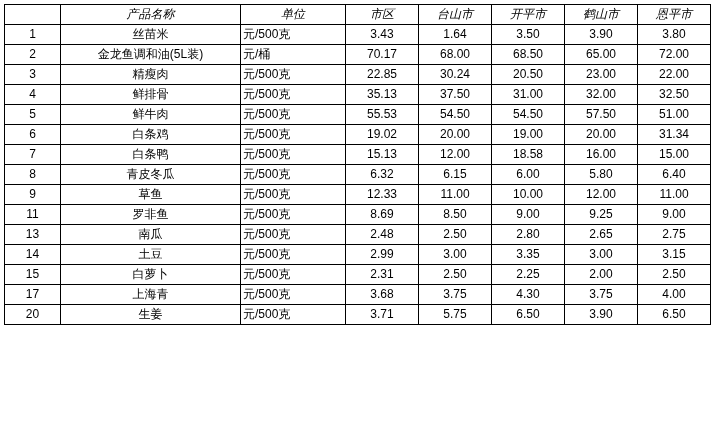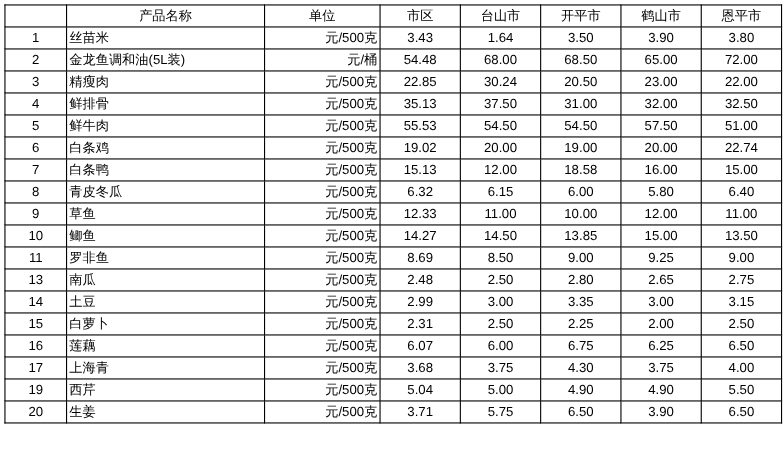--- a/index.html
+++ b/index.html
@@ -39,24 +39,25 @@
   col.c-name  { width: 180px; }
   col.c-unit  { width: 105px; }
   col.c-city  { width: 73px; }
 
   .hdr td {
     text-align: center;
     font-weight: bold;
     font-size: 13px;
     height: 21px;
     line-height: 21px;
+    font-style: italic;
   }
   .cell-index { text-align: center; font-size: 12px; }
-  .cell-name  { font-size: 13px; }
-  .cell-unit  { text-align: right; font-size: 12px; }
+  .cell-name  { text-align: center; font-size: 13px; }
+  .cell-unit  { text-align: left; font-size: 12px; }
   .cell-val   { text-align: center; font-size: 12px; font-family: "Liberation Sans", sans-serif; }
 </style>
 </head>
 <body>
 
 <div id="price-table-wrapper">
   <table class="price-table">
     <colgroup>
       <col class="c-index">
       <col class="c-name">
@@ -85,21 +86,21 @@
           <td class="cell-val">3.43</td>
           <td class="cell-val">1.64</td>
           <td class="cell-val">3.50</td>
           <td class="cell-val">3.90</td>
           <td class="cell-val">3.80</td>
         </tr>
         <tr>
           <td class="cell-index">2</td>
           <td class="cell-name">金龙鱼调和油(5L装)</td>
           <td class="cell-unit">元/桶</td>
-          <td class="cell-val">54.48</td>
+          <td class="cell-val">70.17</td>
           <td class="cell-val">68.00</td>
           <td class="cell-val">68.50</td>
           <td class="cell-val">65.00</td>
           <td class="cell-val">72.00</td>
         </tr>
         <tr>
           <td class="cell-index">3</td>
           <td class="cell-name">精瘦肉</td>
           <td class="cell-unit">元/500克</td>
           <td class="cell-val">22.85</td>
@@ -129,21 +130,21 @@
           <td class="cell-val">51.00</td>
         </tr>
         <tr>
           <td class="cell-index">6</td>
           <td class="cell-name">白条鸡</td>
           <td class="cell-unit">元/500克</td>
           <td class="cell-val">19.02</td>
           <td class="cell-val">20.00</td>
           <td class="cell-val">19.00</td>
           <td class="cell-val">20.00</td>
-          <td class="cell-val">22.74</td>
+          <td class="cell-val">31.34</td>
         </tr>
         <tr>
           <td class="cell-index">7</td>
           <td class="cell-name">白条鸭</td>
           <td class="cell-unit">元/500克</td>
           <td class="cell-val">15.13</td>
           <td class="cell-val">12.00</td>
           <td class="cell-val">18.58</td>
           <td class="cell-val">16.00</td>
           <td class="cell-val">15.00</td>
@@ -162,30 +163,20 @@
           <td class="cell-index">9</td>
           <td class="cell-name">草鱼</td>
           <td class="cell-unit">元/500克</td>
           <td class="cell-val">12.33</td>
           <td class="cell-val">11.00</td>
           <td class="cell-val">10.00</td>
           <td class="cell-val">12.00</td>
           <td class="cell-val">11.00</td>
         </tr>
         <tr>
-          <td class="cell-index">10</td>
-          <td class="cell-name">鲫鱼</td>
-          <td class="cell-unit">元/500克</td>
-          <td class="cell-val">14.27</td>
-          <td class="cell-val">14.50</td>
-          <td class="cell-val">13.85</td>
-          <td class="cell-val">15.00</td>
-          <td class="cell-val">13.50</td>
-        </tr>
-        <tr>
           <td class="cell-index">11</td>
           <td class="cell-name">罗非鱼</td>
           <td class="cell-unit">元/500克</td>
           <td class="cell-val">8.69</td>
           <td class="cell-val">8.50</td>
           <td class="cell-val">9.00</td>
           <td class="cell-val">9.25</td>
           <td class="cell-val">9.00</td>
         </tr>
         <tr>
@@ -212,50 +203,30 @@
           <td class="cell-index">15</td>
           <td class="cell-name">白萝卜</td>
           <td class="cell-unit">元/500克</td>
           <td class="cell-val">2.31</td>
           <td class="cell-val">2.50</td>
           <td class="cell-val">2.25</td>
           <td class="cell-val">2.00</td>
           <td class="cell-val">2.50</td>
         </tr>
         <tr>
-          <td class="cell-index">16</td>
-          <td class="cell-name">莲藕</td>
-          <td class="cell-unit">元/500克</td>
-          <td class="cell-val">6.07</td>
-          <td class="cell-val">6.00</td>
-          <td class="cell-val">6.75</td>
-          <td class="cell-val">6.25</td>
-          <td class="cell-val">6.50</td>
-        </tr>
-        <tr>
           <td class="cell-index">17</td>
           <td class="cell-name">上海青</td>
           <td class="cell-unit">元/500克</td>
           <td class="cell-val">3.68</td>
           <td class="cell-val">3.75</td>
           <td class="cell-val">4.30</td>
           <td class="cell-val">3.75</td>
           <td class="cell-val">4.00</td>
         </tr>
         <tr>
-          <td class="cell-index">19</td>
-          <td class="cell-name">西芹</td>
-          <td class="cell-unit">元/500克</td>
-          <td class="cell-val">5.04</td>
-          <td class="cell-val">5.00</td>
-          <td class="cell-val">4.90</td>
-          <td class="cell-val">4.90</td>
-          <td class="cell-val">5.50</td>
-        </tr>
-        <tr>
           <td class="cell-index">20</td>
           <td class="cell-name">生姜</td>
           <td class="cell-unit">元/500克</td>
           <td class="cell-val">3.71</td>
           <td class="cell-val">5.75</td>
           <td class="cell-val">6.50</td>
           <td class="cell-val">3.90</td>
           <td class="cell-val">6.50</td>
         </tr>
       </tbody>

